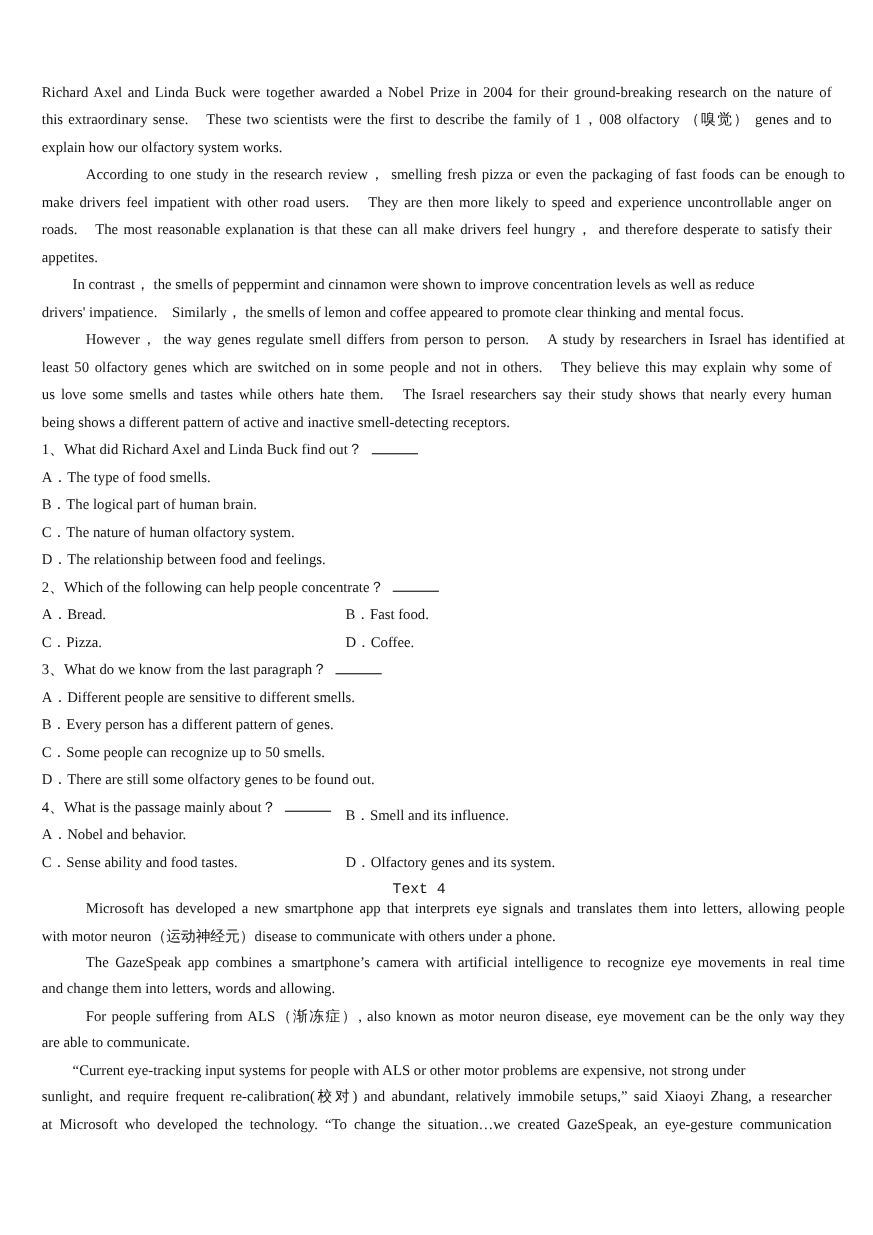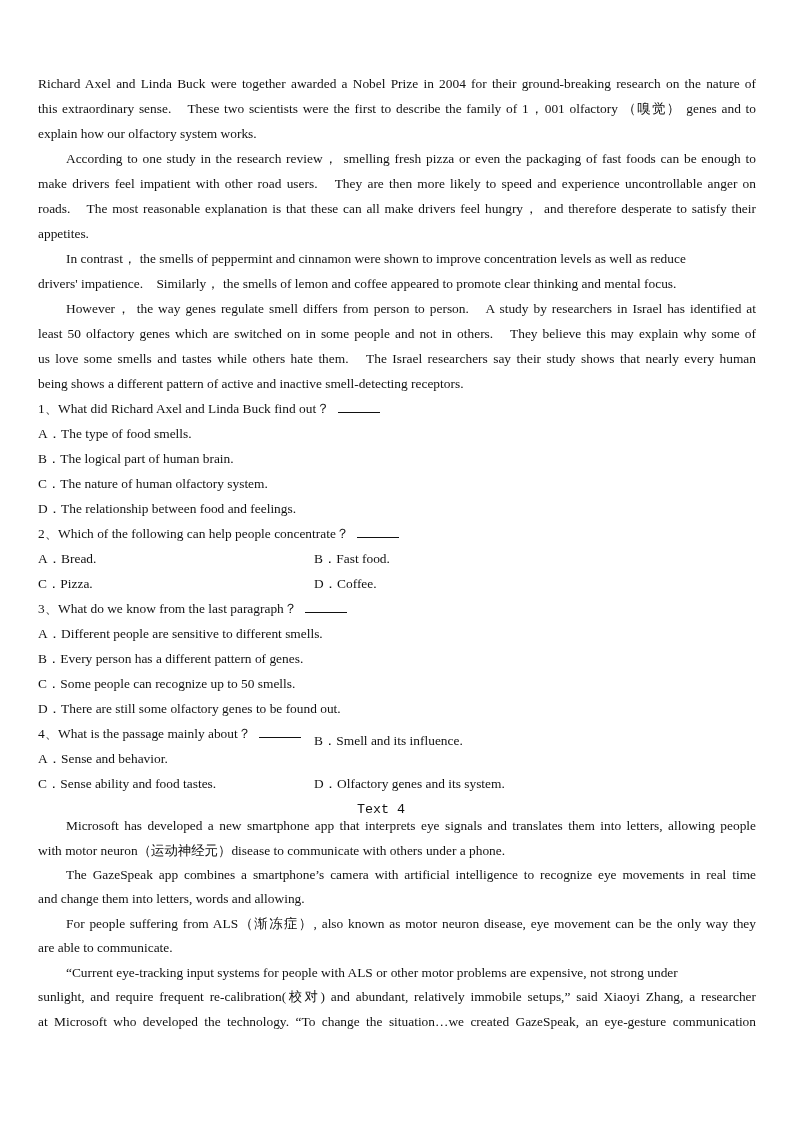--- a/index.html
+++ b/index.html
@@ -15,28 +15,28 @@
   }
   .indent { left: 66px; }
   .colB { left: 314px; }
   .blank { display: inline-block; width: 42px; border-bottom: 1px solid #111; height: 12px; margin-left: 8px; vertical-align: baseline; }
   .heading {
     position: absolute; left: 0; width: 762px; text-align: center;
     font-family: "Liberation Mono", "DejaVu Sans Mono", monospace;
     font-size: 13.4px; line-height: 18px;
   }
   .just { width: 718px; text-align-last: justify; text-align: justify; }
-  .just-ind { width: 690px; text-align-last: justify; text-align: justify; }
+  .just-ind { width: 690px; text-align-last: justify; text-align: justify; margin-left: 12px; }
 </style>
 </head>
 <body>
 
 <div>
   <div class="line just" style="top:75px">Richard Axel and Linda Buck were together awarded a Nobel Prize in 2004 for their ground-breaking research on the nature of</div>
-  <div class="line just" style="top:100px">this extraordinary sense.　These two scientists were the first to describe the family of 1，001 olfactory （嗅觉） genes and to</div>
+  <div class="line just" style="top:100px">this extraordinary sense.　These two scientists were the first to describe the family of 1，008 olfactory （嗅觉） genes and to</div>
   <div class="line" style="top:125px">explain how our olfactory system works.</div>
 
   <div class="line indent just-ind" style="top:150px">According to one study in the research review，  smelling fresh pizza or even the packaging of fast foods can be enough to</div>
   <div class="line just" style="top:175px">make drivers feel impatient with other road users.　They are then more likely to speed and experience uncontrollable anger on</div>
   <div class="line just" style="top:200px">roads.　The most reasonable explanation is that these can all make drivers feel hungry，  and therefore desperate to satisfy their</div>
   <div class="line" style="top:225px">appetites.</div>
 
   <div class="line indent" style="top:250px">In contrast，  the smells of peppermint and cinnamon were shown to improve concentration levels as well as reduce</div>
   <div class="line" style="top:275px">drivers' impatience.　Similarly，  the smells of lemon and coffee appeared to promote clear thinking and mental focus.</div>
 
@@ -73,21 +73,21 @@
   <div class="line" style="top:625px"><span>A．</span><span>Different people are sensitive to different smells.</span></div>
   <div class="line" style="top:650px"><span>B．</span><span>Every person has a different pattern of genes.</span></div>
   <div class="line" style="top:675px"><span>C．</span><span>Some people can recognize up to 50 smells.</span></div>
   <div class="line" style="top:700px"><span>D．</span><span>There are still some olfactory genes to be found out.</span></div>
 </div>
 
 <div>
   <div class="line" style="top:725px">
     <span>4、</span><span>What is the passage mainly about？</span><span class="blank"></span>
   </div>
-  <div class="line" style="top:750px"><span>A．</span><span>Sense and behavior.</span></div>
+  <div class="line" style="top:750px"><span>A．</span><span>Nobel and behavior.</span></div>
   <div class="line colB" style="top:732px"><span>B．</span><span>Smell and its influence.</span></div>
   <div class="line" style="top:775px"><span>C．</span><span>Sense ability and food tastes.</span></div>
   <div class="line colB" style="top:775px"><span>D．</span><span>Olfactory genes and its system.</span></div>
 </div>
 
 <div class="heading" style="top:801px">Text 4</div>
 
 <div>
   <div class="line indent just-ind" style="top:817px">Microsoft has developed a new smartphone app that interprets eye signals and translates them into letters, allowing people</div>
   <div class="line" style="top:842px">with motor neuron（运动神经元）disease to communicate with others under a phone.</div>

